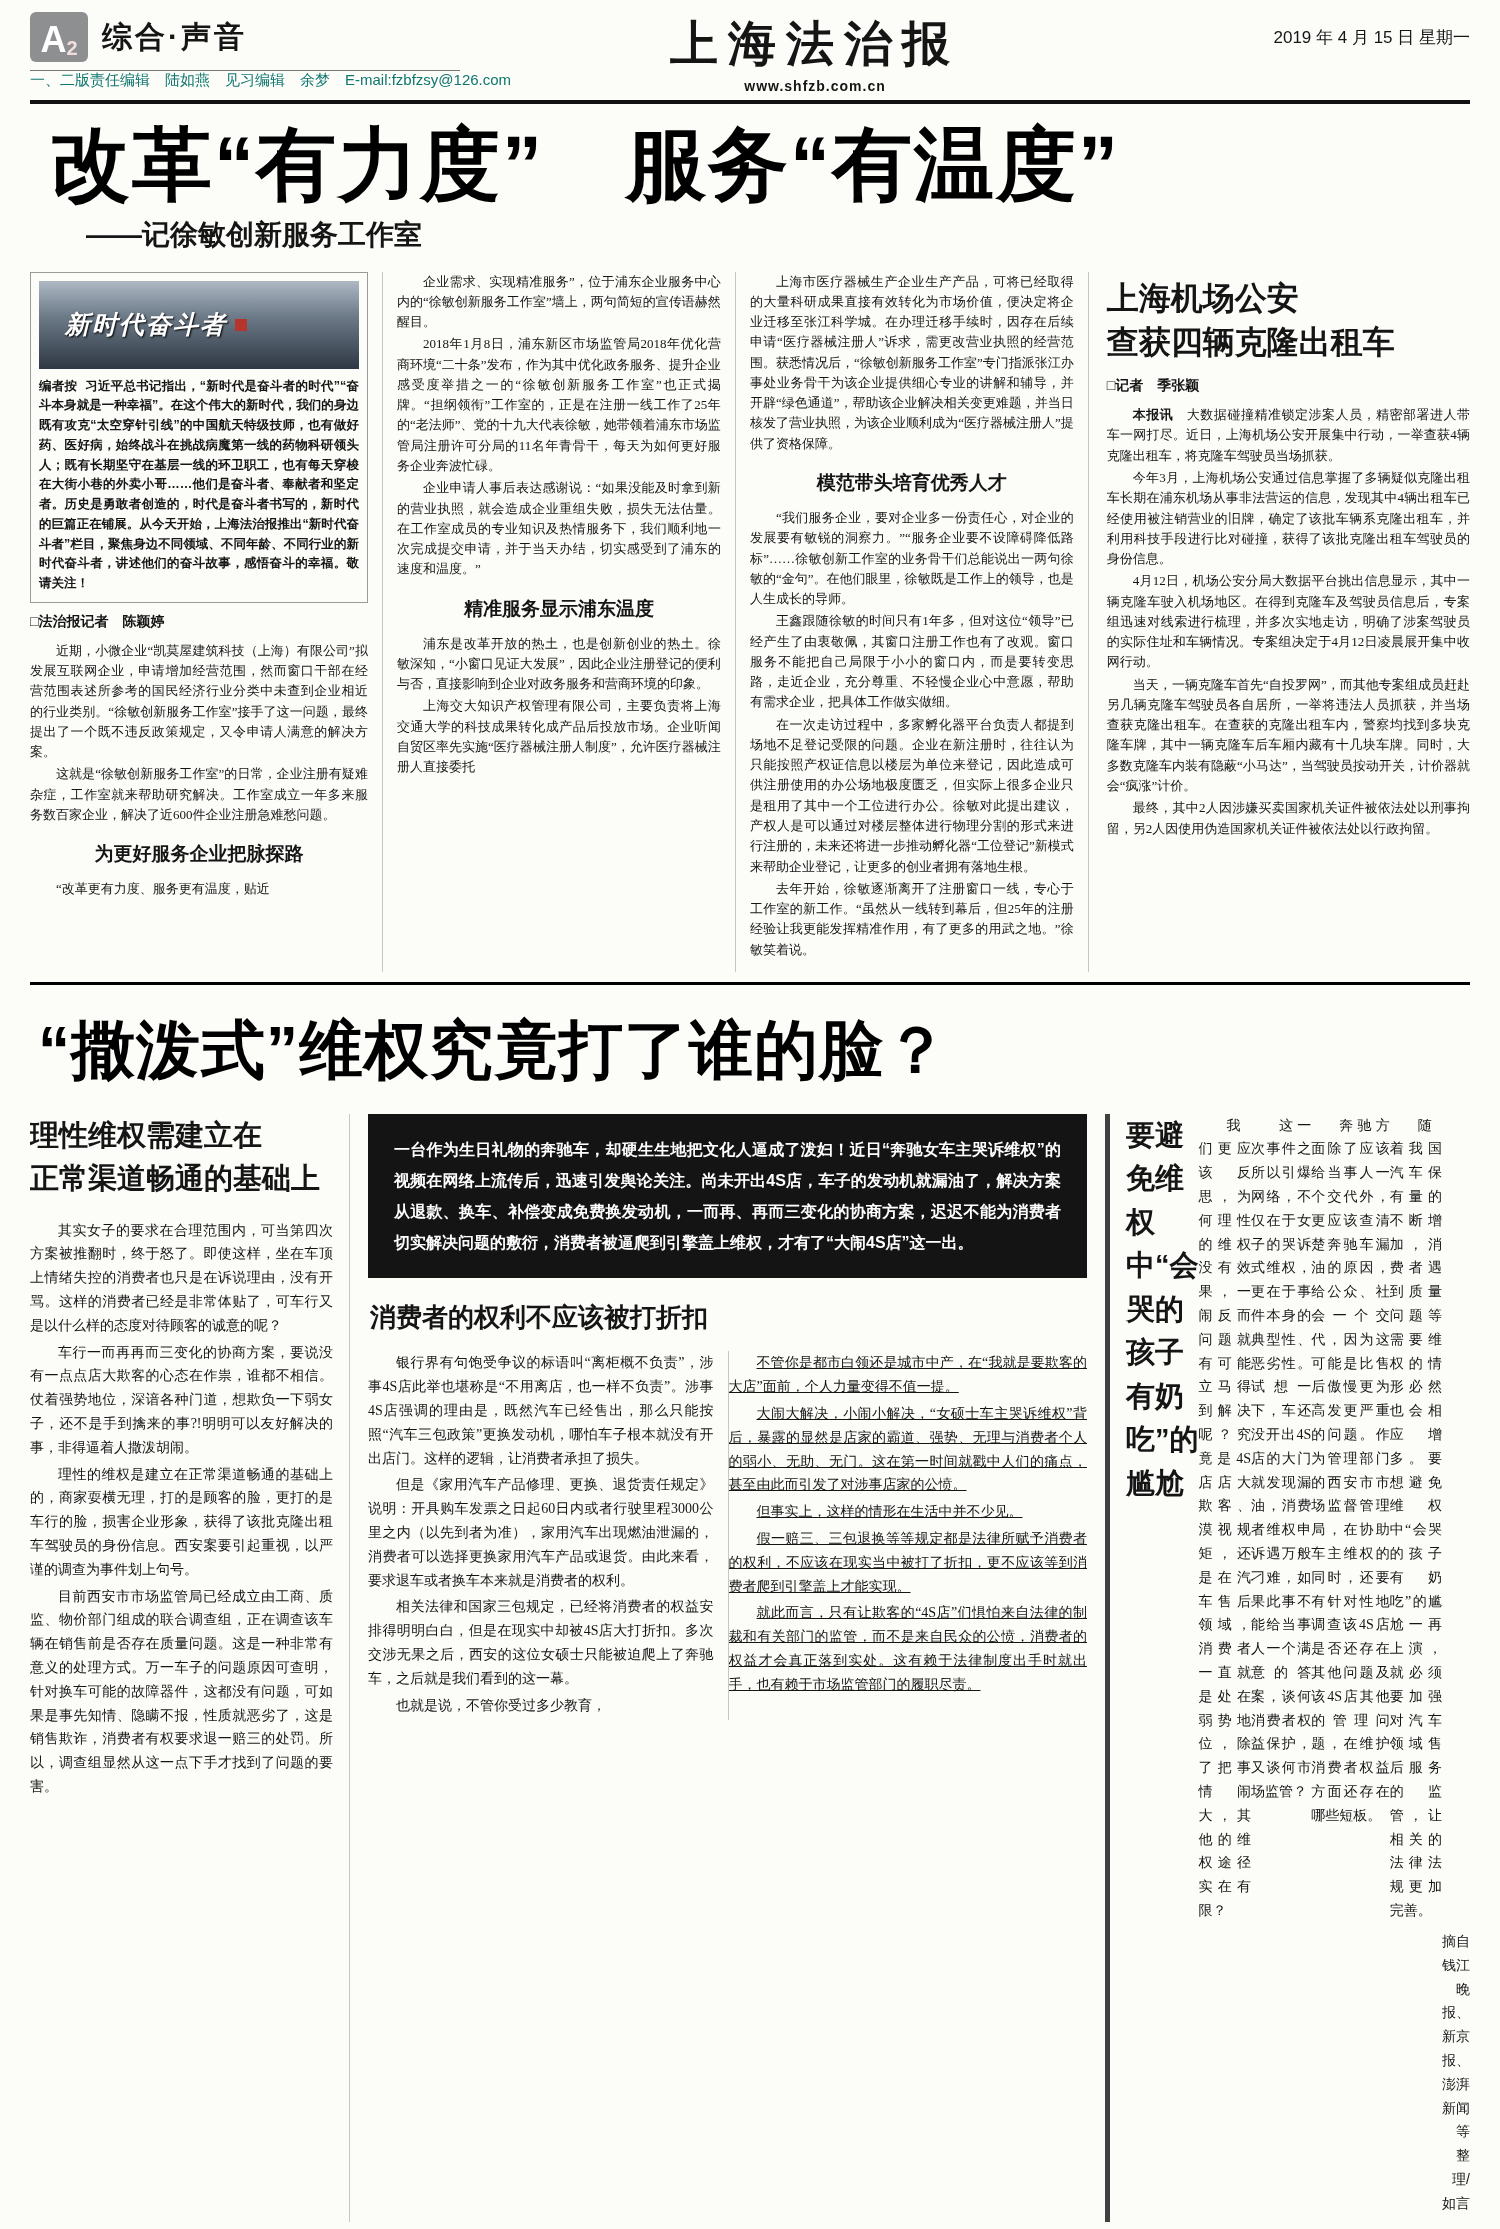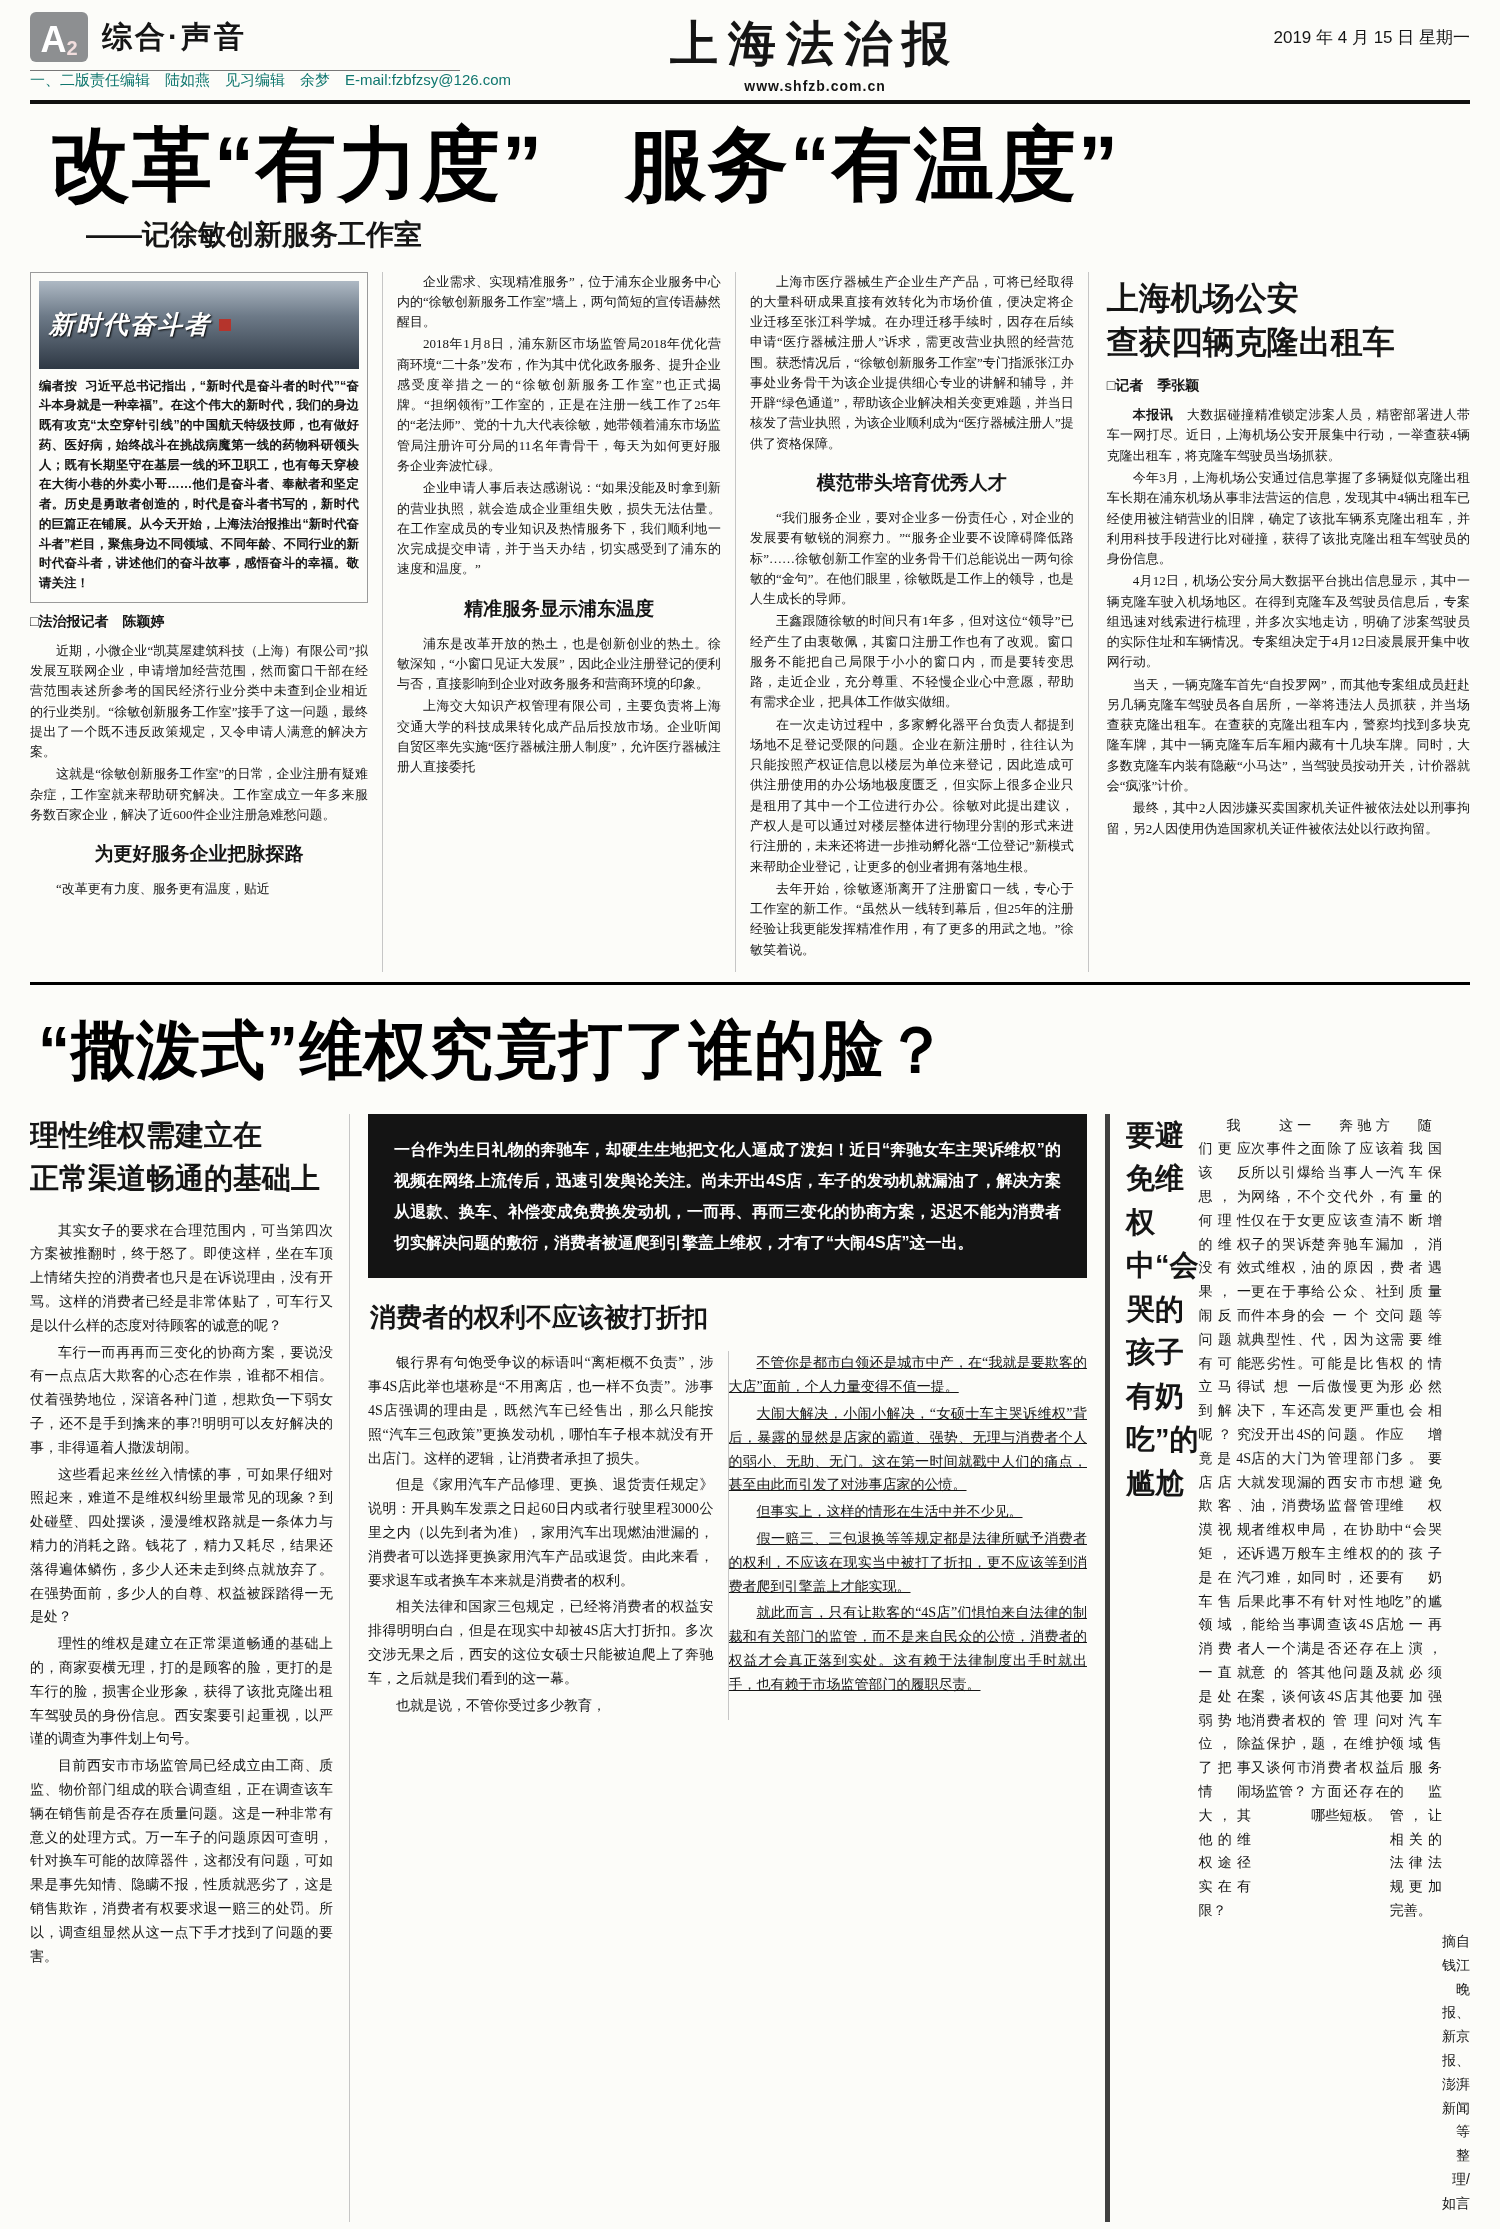--- a/index.html
+++ b/index.html
@@ -30,21 +30,21 @@
                    color:#000; margin:16px 0 2px 20px; line-height:1.12; }
   .lead-deck { font-family:"Liberation Sans", sans-serif; font-weight:700; font-size:28px; margin:6px 0 18px 56px; }
 
   .top-body { display:grid; grid-template-columns:1fr 1fr 1fr 1.08fr; height:700px; overflow:hidden; }
   .col { padding:0 14px; border-right:1px solid #c6c6c6; overflow:hidden; }
   .col.col1 { padding-left:0; }
   .col.police { border-right:none; padding-right:0; padding-left:18px; }
 
   .note-box { border:1px solid #9a9a9a; padding:8px; margin-bottom:10px; }
   .photo { height:88px; background:linear-gradient(to bottom, #aeb9c4 0%, #6d7a88 40%, #2e3844 100%);
-           display:flex; align-items:center; padding-left:10px; margin-bottom:8px; }
+           display:flex; align-items:center; padding-left:26px; margin-bottom:8px; }
   .photo-text { color:#fff; font-weight:bold; font-size:25px; letter-spacing:2px;
                 font-family:"Liberation Serif", serif; text-shadow:1px 1px 2px #000; font-style:italic; }
   .photo-seal { width:12px; height:12px; background:#b5342c; margin-left:8px; display:inline-block; }
   .note-text { font-size:12.5px; line-height:1.58; text-align:justify; font-weight:600;
                font-family:"Liberation Sans", sans-serif; }
   .note-label { margin-right:8px; }
 
   .byline { font-family:"Liberation Sans", sans-serif; font-weight:bold; font-size:14px; margin:6px 0 10px; }
 
   .para { font-size:13px; line-height:1.56; text-align:justify; text-indent:2em; margin-bottom:2px; }
@@ -163,21 +163,20 @@
 
   <section>
     <h1 class="rights-headline">“撒泼式”维权究竟打了谁的脸？</h1>
 
     <div class="bottom-body">
 
       <div class="b-left">
         <h2 class="b-subhead"><span>理性维权需建立在</span><br><span>正常渠道畅通的基础上</span></h2>
         <p class="b-para">其实女子的要求在合理范围内，可当第四次方案被推翻时，终于怒了。即使这样，坐在车顶上情绪失控的消费者也只是在诉说理由，没有开骂。这样的消费者已经是非常体贴了，可车行又是以什么样的态度对待顾客的诚意的呢？</p>
         <p class="b-para">车行一而再再而三变化的协商方案，要说没有一点点店大欺客的心态在作祟，谁都不相信。仗着强势地位，深谙各种门道，想欺负一下弱女子，还不是手到擒来的事?!明明可以友好解决的事，非得逼着人撒泼胡闹。</p>
-        <p class="b-para">这些看起来丝丝入情愫的事，可如果仔细对照起来，难道不是维权纠纷里最常见的现象？到处碰壁、四处摆谈，漫漫维权路就是一条体力与精力的消耗之路。钱花了，精力又耗尽，结果还落得遍体鳞伤，多少人还未走到终点就放弃了。在强势面前，多少人的自尊、权益被踩踏得一无是处？</p>
         <p class="b-para">理性的维权是建立在正常渠道畅通的基础上的，商家耍横无理，打的是顾客的脸，更打的是车行的脸，损害企业形象，获得了该批克隆出租车驾驶员的身份信息。西安案要引起重视，以严谨的调查为事件划上句号。</p>
         <p class="b-para">目前西安市市场监管局已经成立由工商、质监、物价部门组成的联合调查组，正在调查该车辆在销售前是否存在质量问题。这是一种非常有意义的处理方式。万一车子的问题原因可查明，针对换车可能的故障器件，这都没有问题，可如果是事先知情、隐瞒不报，性质就恶劣了，这是销售欺诈，消费者有权要求退一赔三的处罚。所以，调查组显然从这一点下手才找到了问题的要害。</p>
       </div>
 
       <div class="b-center">
         <div class="intro-box">一台作为生日礼物的奔驰车，却硬生生地把文化人逼成了泼妇！近日“奔驰女车主哭诉维权”的视频在网络上流传后，迅速引发舆论关注。尚未开出4S店，车子的发动机就漏油了，解决方案从退款、换车、补偿变成免费换发动机，一而再、再而三变化的协商方案，迟迟不能为消费者切实解决问题的敷衍，消费者被逼爬到引擎盖上维权，才有了“大闹4S店”这一出。</div>
         <h2 class="center-subhead">消费者的权利不应该被打折扣</h2>
         <div class="center-cols">
           <div class="cc">
             <p class="b-para">银行界有句饱受争议的标语叫“离柜概不负责”，涉事4S店此举也堪称是“不用离店，也一样不负责”。涉事4S店强调的理由是，既然汽车已经售出，那么只能按照“汽车三包政策”更换发动机，哪怕车子根本就没有开出店门。这样的逻辑，让消费者承担了损失。</p>

